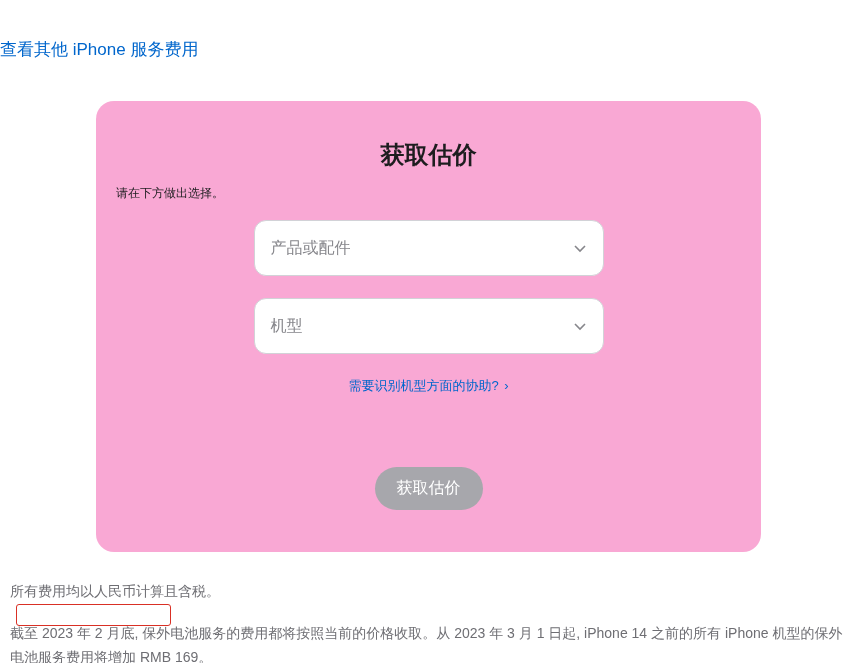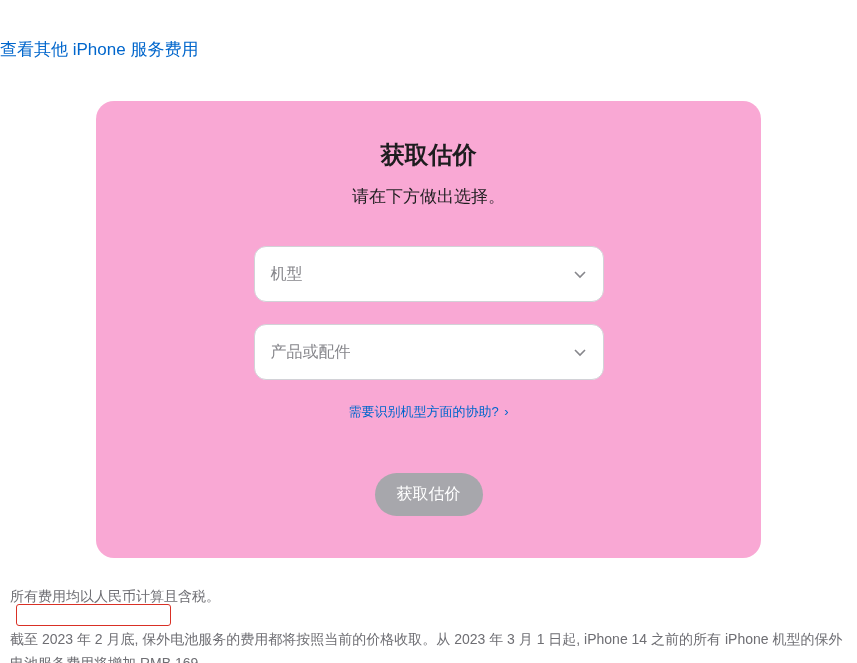--- a/index.html
+++ b/index.html
@@ -33,24 +33,23 @@
       padding: 38px 20px 42px;
     }
     .card-title {
       text-align: center;
       font-size: 24px;
       font-weight: 600;
       color: #1d1d1f;
       margin-bottom: 14px;
     }
     .card-subtitle {
-      text-align: center;
-      font-size: 17px;
+      font-size: 12px;
       color: #1d1d1f;
-      margin-bottom: 38px;
+      margin-bottom: 18px;
     }
     .select-wrapper {
       position: relative;
       width: 350px;
       margin: 0 auto 22px;
     }
     .select-box {
       width: 100%;
       height: 56px;
       background: #fff;
@@ -72,21 +71,21 @@
       width: 14px;
       height: 14px;
     }
     .chevron svg {
       width: 100%;
       height: 100%;
     }
     .help-link {
       text-align: center;
       margin-top: 14px;
-      margin-bottom: 52px;
+      margin-bottom: 72px;
     }
     .help-link a {
       color: #0066cc;
       text-decoration: none;
       font-size: 13px;
     }
     .help-chevron {
       display: inline-block;
       margin-left: 2px;
     }
@@ -104,21 +103,20 @@
       cursor: pointer;
     }
     .footer-text {
       padding: 28px 10px 0;
       font-size: 14px;
       color: #6e6e73;
       line-height: 1.7;
     }
     .footer-p1 {
       margin-bottom: 18px;
-      font-family: Liberation Mono, monospace;
     }
     .footer-p2 {
       position: relative;
     }
     .highlight-box {
       position: absolute;
       border: 1.5px solid #d93025;
       border-radius: 3px;
       left: 16px;
       top: 604px;
@@ -133,32 +131,32 @@
 <div class="top-link">
   <a href="#">查看其他 iPhone 服务费用</a>
 </div>
 
 <div class="card">
   <h2 class="card-title">获取估价</h2>
   <p class="card-subtitle">请在下方做出选择。</p>
 
   <div class="select-wrapper">
     <div class="select-box">
-      <span>机型</span>
+      <span>产品或配件</span>
       <span class="chevron">
         <svg viewBox="0 0 14 14" fill="none" stroke="#86868b" stroke-width="1.6">
           <polyline points="2,5 7,10 12,5"></polyline>
         </svg>
       </span>
     </div>
   </div>
 
   <div class="select-wrapper">
     <div class="select-box">
-      <span>产品或配件</span>
+      <span>机型</span>
       <span class="chevron">
         <svg viewBox="0 0 14 14" fill="none" stroke="#86868b" stroke-width="1.6">
           <polyline points="2,5 7,10 12,5"></polyline>
         </svg>
       </span>
     </div>
   </div>
 
   <div class="help-link">
     <a href="#">

